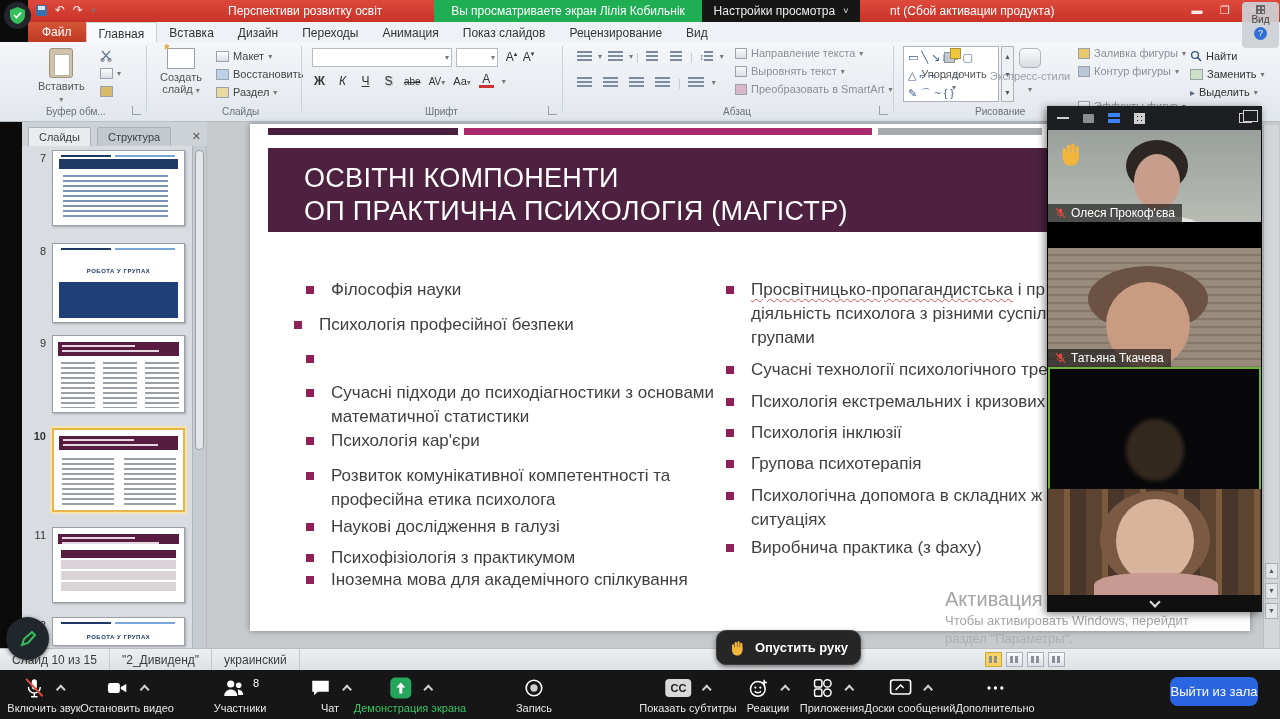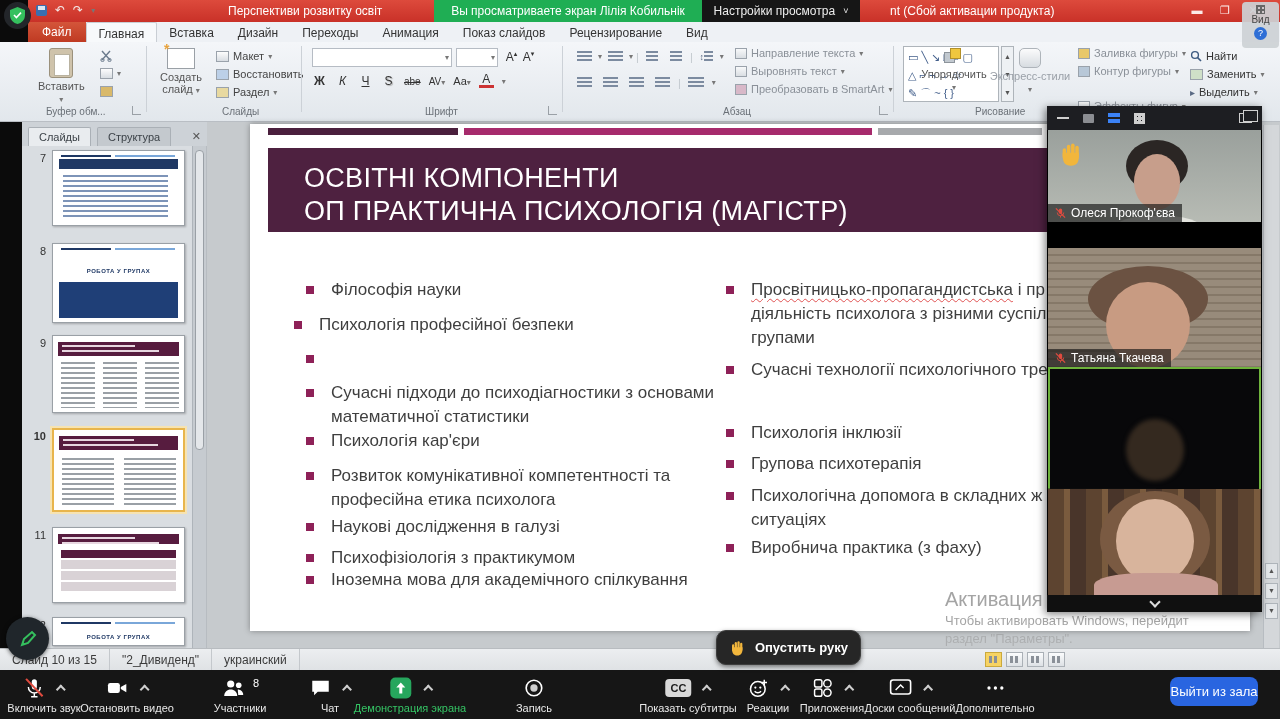--- a/index.html
+++ b/index.html
@@ -490,20 +490,24 @@
     </div>
 
   <div class="b-item" style="left:726px;top:278px;width:500px">
     <span class="sq"></span>
     <span class="bt" style="white-space:nowrap"><span class="wavy">Просвітницько-пропагандистська</span><span> і пр</span><br><span>діяльність психолога з різними суспіл</span><br><span>групами</span></span>
   </div>
   <div class="b-item" style="left:726px;top:358px;width:500px">
       <span class="sq"></span>
       <span class="bt" style="white-space:nowrap">Сучасні технології психологічного тре</span>
     </div>
+  <div class="b-item" style="left:726px;top:390px;width:500px">
+      <span class="sq"></span>
+      <span class="bt" style="white-space:nowrap">Психологія екстремальних і кризових</span>
+    </div>
   <div class="b-item" style="left:726px;top:421px;width:500px">
       <span class="sq"></span>
       <span class="bt">Психологія інклюзії</span>
     </div>
   <div class="b-item" style="left:726px;top:452px;width:500px">
       <span class="sq"></span>
       <span class="bt">Групова психотерапія</span>
     </div>
   <div class="b-item" style="left:726px;top:484px;width:500px">
       <span class="sq"></span>

